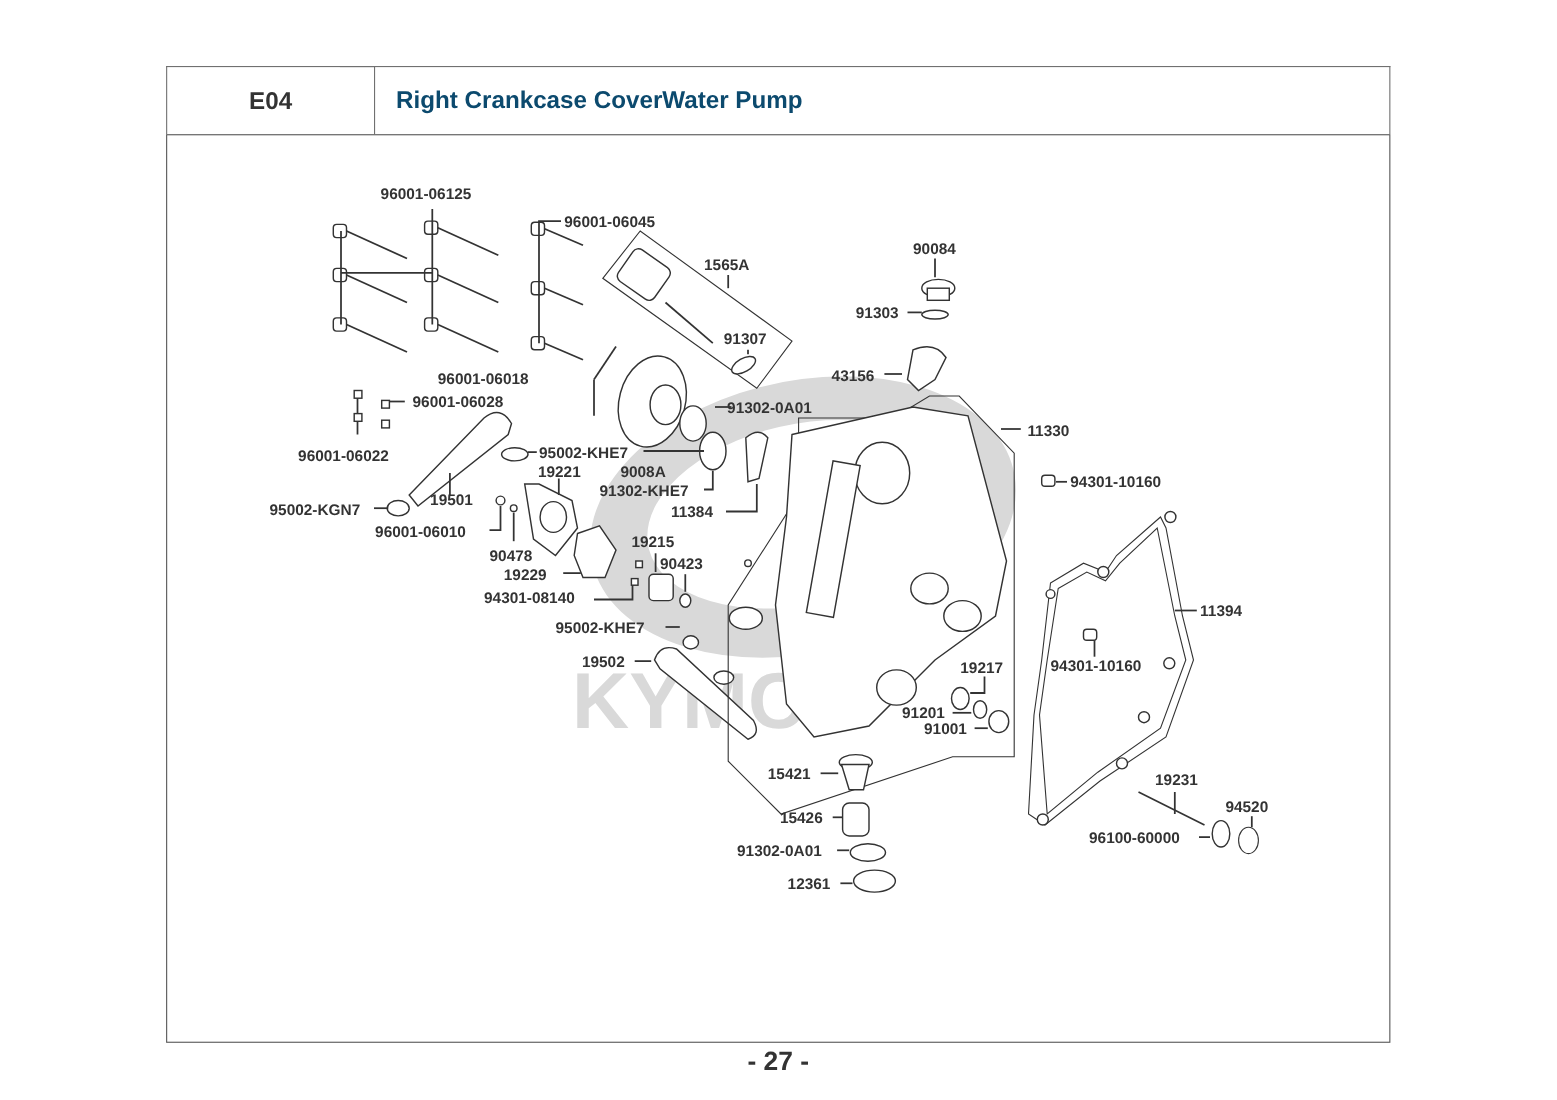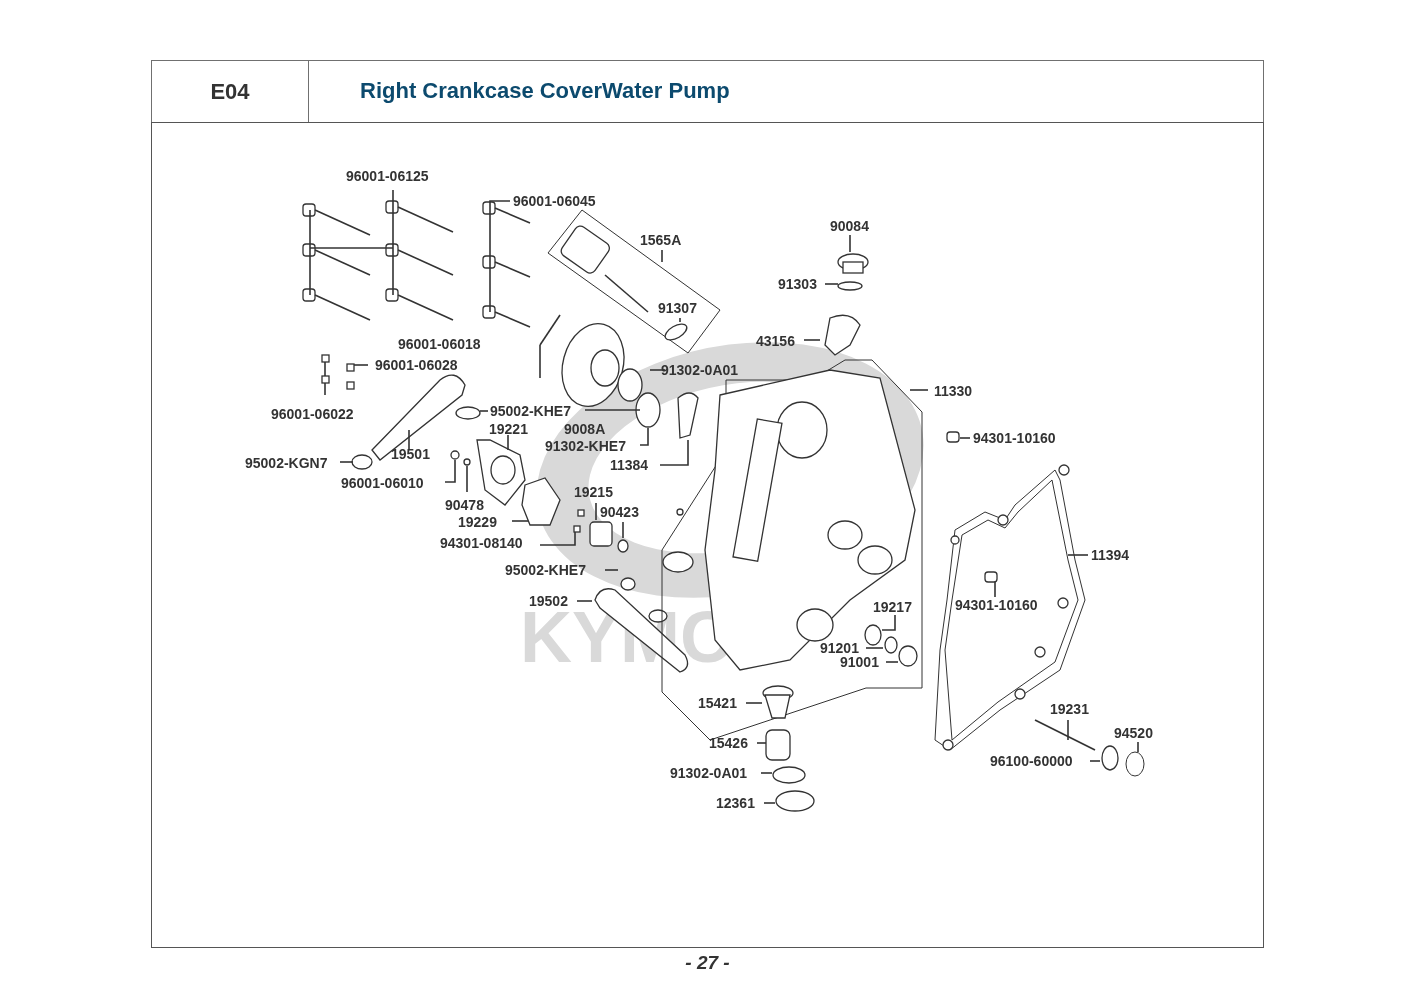--- a/index.html
+++ b/index.html
@@ -1,27 +1,27 @@
 <!DOCTYPE html>
 <html><head>
   <meta charset="utf-8">
   <style>
     html, body { margin: 0; padding: 0; background: #ffffff; }
     body { width: 1415px; height: 1000px; position: relative; overflow: hidden;
            font-family: "Liberation Sans", sans-serif; color: #333333; }
-    .header-code { position: absolute; left: 151px; top: 60px; width: 158px; height: 62px;
+    .header-code { position: absolute; left: 151px; top: 60px; width: 190px; height: 62px;
                    border: 1px solid #707070; border-bottom: none; box-sizing: border-box;
                    display: flex; align-items: center; justify-content: center;
                    font-weight: bold; font-size: 22px; color: #333; }
     .header-title { position: absolute; left: 360px; top: 60px; height: 62px;
                     display: flex; align-items: center; font-weight: bold; font-size: 22px; color: #0c4a6e; }
     .frame { position: absolute; left: 151px; top: 122px; width: 1113px; height: 826px;
              border: 1px solid #555; box-sizing: border-box; }
     .page-num { position: absolute; left: 0; width: 1415px; top: 952px; text-align: center;
-                font-weight: bold; font-size: 19px; color: #333; font-style: italic; }
+                font-weight: bold; font-size: 24px; color: #333; }
     svg#diagram { position: absolute; left: 0; top: 0; }
     .lbl { font-family: "Liberation Sans", sans-serif; font-weight: bold; font-size: 14px; fill: #333; }
     .ln { stroke: #333; stroke-width: 1.6; fill: none; }
     .part { stroke: #333; stroke-width: 1.3; fill: #fff; }
     .thin { stroke: #333; stroke-width: 1; fill: none; }
     .wm { fill: #d9d9d9; }
   </style>
 </head>
 <body>
 

